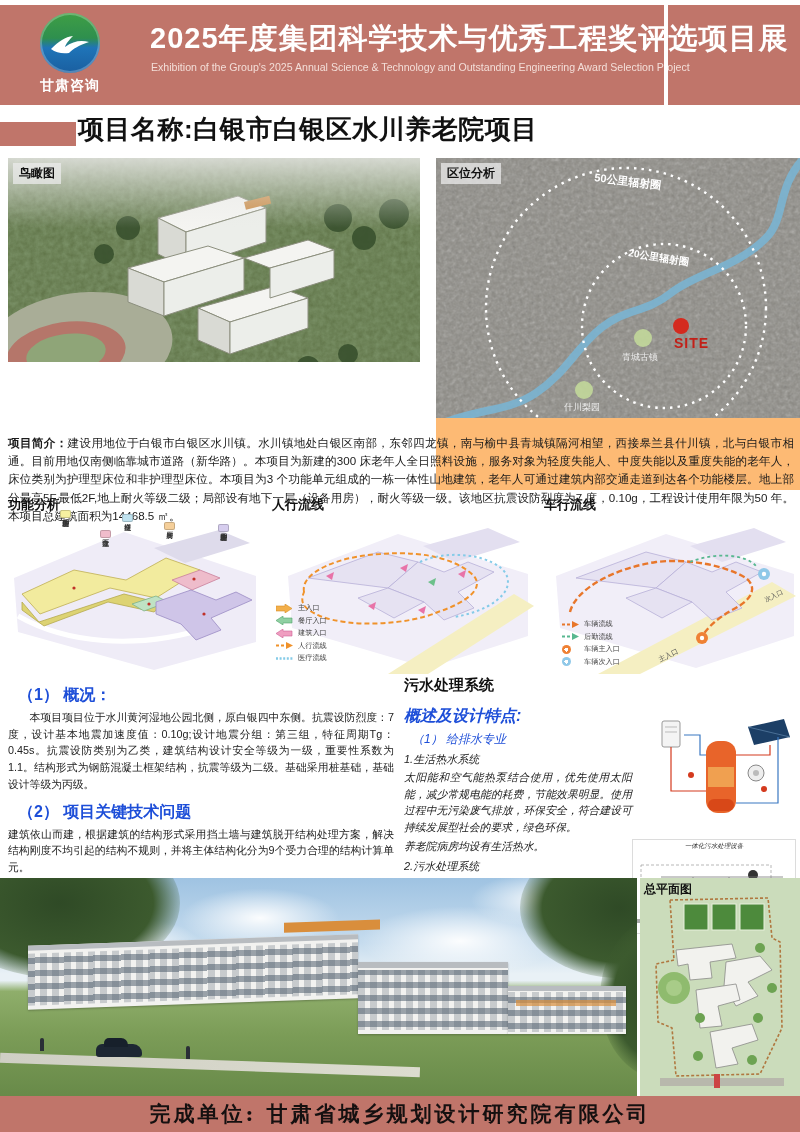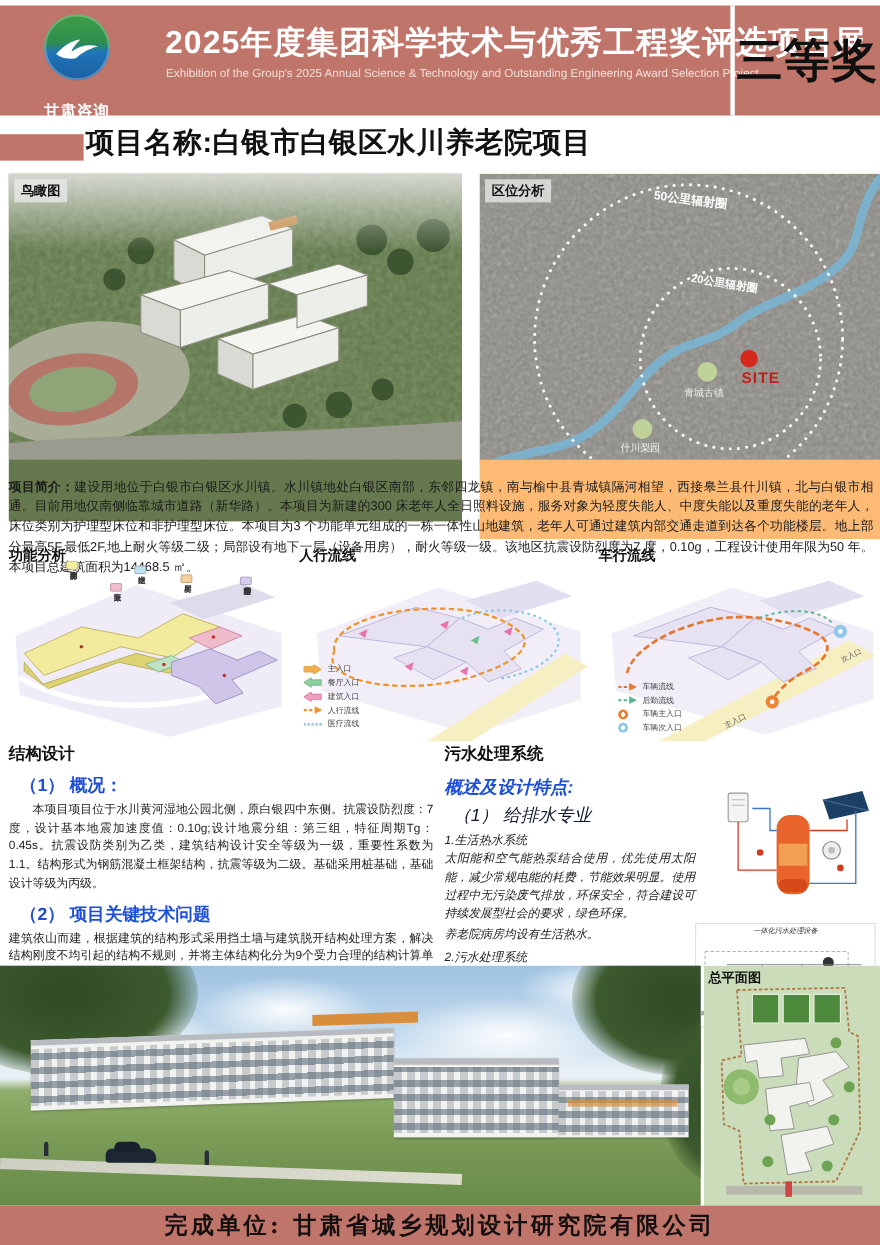--- a/index.html
+++ b/index.html
@@ -5,34 +5,34 @@
   html,body{margin:0;padding:0;background:#e8e8e8;}
   .poster{position:relative;width:800px;height:1132px;background:#fff;overflow:hidden;
           font-family:"Liberation Sans","DejaVu Sans",sans-serif;margin:0 auto;}
   
   .header{position:absolute;left:0;top:5px;width:800px;height:100px;background:#c0756a;}
   .logo{position:absolute;left:24px;top:8px;width:92px;text-align:center;}
   .logo-circle{width:60px;height:60px;border-radius:50%;margin:0 auto;
     background:linear-gradient(180deg,#3f9e45 0%,#2e8f4e 42%,#1f74b8 58%,#1a5fa0 100%);
     position:relative;box-shadow:0 0 0 2px rgba(255,255,255,.25) inset;}
   .logo-bird{position:absolute;left:9px;top:20px;width:42px;height:22px;}
-  .logo-text{color:#fff;font-weight:bold;font-size:14px;margin-top:19px;letter-spacing:1px;}
+  .logo-text{color:#fff;font-weight:bold;font-size:14px;margin-top:4px;letter-spacing:1px;}
   .header-title{position:absolute;left:150px;top:14px;width:505px;color:#fff;
     font-size:29px;font-weight:bold;letter-spacing:1px;white-space:nowrap;}
   .header-sub{position:absolute;left:151px;top:56px;width:505px;color:#f3ded8;
     font-size:10.6px;white-space:nowrap;}
   .header-divider{position:absolute;left:664px;top:0;width:4px;height:100px;background:#fff;}
   .award-box{position:absolute;left:668px;top:0;width:132px;height:100px;display:flex;
     align-items:center;justify-content:center;color:#101010;font-size:42px;font-weight:bold;letter-spacing:1px;}
   
   .pn-chip{position:absolute;left:0;top:122px;width:76px;height:24px;background:#c0756a;}
   .pn-text{position:absolute;left:78px;top:112px;font-size:26px;font-weight:900;color:#111;letter-spacing:.5px;}
   
   .panel{position:absolute;overflow:hidden;}
-  .aerial{left:8px;top:158px;width:412px;height:316px;background:#66794e;}
+  .aerial{left:8px;top:158px;width:412px;height:204px;background:#66794e;}
   .map{left:436px;top:158px;width:370px;height:332px;background:#fdba74;}
   .panel-chip{position:absolute;left:5px;top:5px;background:rgba(235,235,235,.75);
     color:#111;font-size:12px;font-weight:bold;padding:2px 6px;z-index:5;}
   
   .intro{position:absolute;left:8px;top:422px;width:786px;font-size:11.6px;line-height:1.58;
     color:#1a1a1a;text-align:justify;}
   .intro b{font-weight:900;}
   
   .diag{position:absolute;top:494px;height:180px;}
   .diag-title{font-size:13px;font-weight:bold;color:#111;margin:2px 0 0 4px;}
@@ -46,21 +46,21 @@
   
   .sec-title{font-size:15px;font-weight:bold;color:#111;}
   .struct{position:absolute;left:8px;top:676px;width:386px;}
   .equip{position:absolute;left:404px;top:676px;width:392px;}
   .red-head{color:#1d4ed8;font-weight:bold;font-size:16px;margin:9px 0 3px 10px;}
   .body-p{font-size:10.8px;color:#222;line-height:1.55;text-align:justify;margin:0 0 2px 0;}
   .ind{ text-indent:2em; }
   .equip-cols{display:flex;margin-top:2px;font-style:italic;}
   .equip-left{width:228px;}
   .equip-right{width:164px;margin-left:0;}
-  .equip-sub{font-size:16px;color:#0f172a;margin:4px 0 2px 8px;}
+  .equip-sub{font-size:12px;color:#1d4ed8;margin:4px 0 2px 8px;}
   .equip-h{font-size:11px;color:#222;margin:4px 0 2px 0;}
   .diagbox{background:#fff;}
   .sew-title{font-size:6.5px;color:#333;text-align:center;margin-top:2px;}
   
   .photo{position:absolute;left:0;top:878px;width:637px;height:218px;overflow:hidden;
     background:linear-gradient(180deg,#9fc3e2 0%,#c6dcee 30%,#e9f1f6 44%,#e9f1f6 47%,#8fae6b 52%,#7b9c57 72%,#688a49 100%);}
   .cloud{position:absolute;border-radius:50%;background:radial-gradient(ellipse at center,rgba(255,255,255,.95) 0%,rgba(255,255,255,0) 70%);}
   .treeblob{position:absolute;border-radius:50%;background:radial-gradient(ellipse at center,#2f4a26 0%,#3c5a2e 55%,rgba(60,90,46,0) 75%);}
   .bldg{position:absolute;background:#f2f2f0;box-shadow:0 1px 2px rgba(0,0,0,.25);}
   .winds{position:absolute;left:0;right:0;
@@ -92,21 +92,20 @@
       <div class="logo-circle">
         <svg class="logo-bird" viewBox="0 0 42 22">
           <path d="M2,16 C10,8 16,4 24,3 C19,8 17,11 16,14 C24,8 32,7 40,9 C30,12 24,16 20,20 C14,21 7,20 2,16 Z" fill="#ffffff"></path>
         </svg>
       </div>
       <div class="logo-text">甘肃咨询</div>
     </div>
     <div class="header-title">2025年度集团科学技术与优秀工程奖评选项目展</div>
     <div class="header-sub">Exhibition of the Group's 2025 Annual Science &amp; Technology and Outstanding Engineering Award Selection Project</div>
     <div class="header-divider"></div>
-    <div class="award-box">三等奖</div>
   </div>
 
   <div class="pn-chip"></div>
   <div class="pn-text">项目名称:白银市白银区水川养老院项目</div>
 
   <div class="panel aerial">
     <div class="panel-chip">鸟瞰图</div>
     <svg width="412" height="260" viewBox="0 0 412 260">
       <defs>
         <filter id="foliage">
@@ -322,21 +321,20 @@
       <div class="row">
         <span class="ic">
             <span class="circ" style="background:radial-gradient(circle,#fff 0 2px,#8fc8e8 2px);"></span>
           </span>
         <span>车辆次入口</span>
         </div>
     </div>
   </div>
 
   <div class="struct">
-    <div class="sec-title">结构设计</div>
     <div class="red-head">（1） 概况：</div>
     <p class="body-p ind">本项目项目位于水川黄河湿地公园北侧，原白银四中东侧。抗震设防烈度：7度，设计基本地震加速度值：0.10g;设计地震分组：第三组，特征周期Tg：0.45s。抗震设防类别为乙类，建筑结构设计安全等级为一级，重要性系数为1.1。结构形式为钢筋混凝土框架结构，抗震等级为二级。基础采用桩基础，基础设计等级为丙级。</p>
     <div class="red-head">（2） 项目关键技术问题</div>
     <p class="body-p">建筑依山而建，根据建筑的结构形式采用挡土墙与建筑脱开结构处理方案，解决结构刚度不均引起的结构不规则，并将主体结构化分为9个受力合理的结构计算单元。</p>
     <div class="red-head">（3） 特殊结构抗震措施</div>
     <p class="body-p">对于主要的穿层柱、单边梁进行性能化设计，加强其抗震措施。对于对于边楼板开大洞时，要求洞口周边的楼板板厚不小于150mm,并加大周边梁的截面及配筋。</p>
   </div>
 
   <div class="equip">
     <div class="sec-title">污水处理系统</div>

